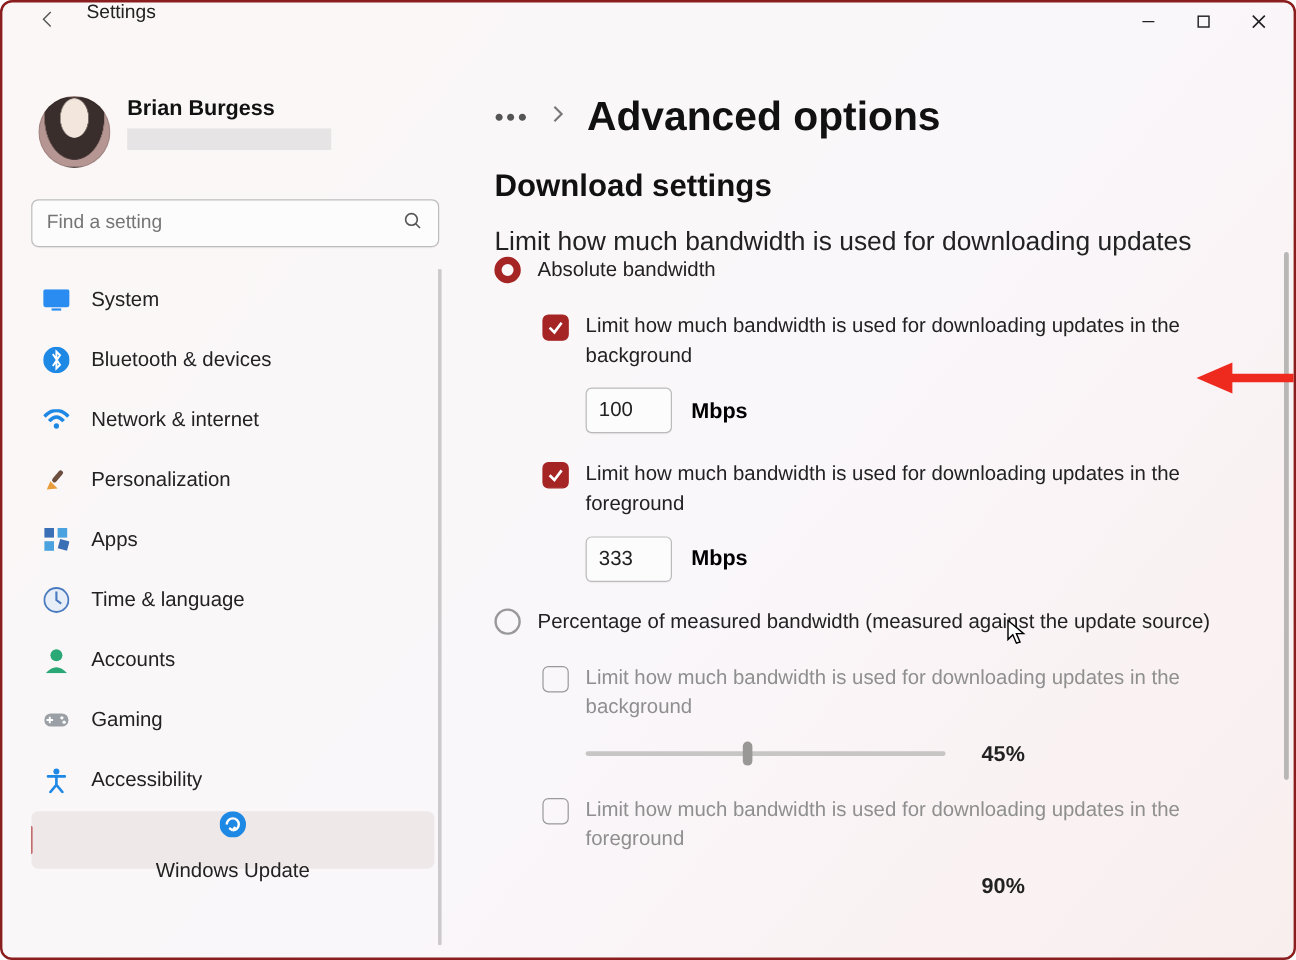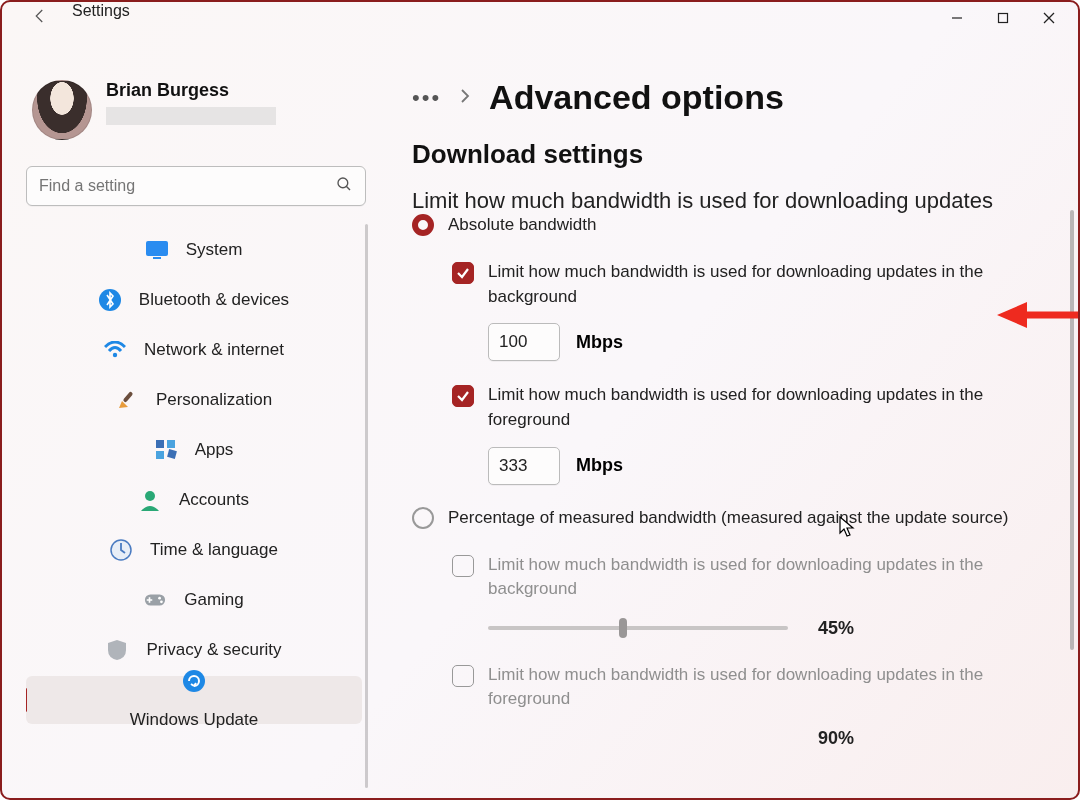--- a/index.html
+++ b/index.html
@@ -28,21 +28,21 @@
   .search {
     width: 340px; height: 40px; border: 1px solid #bdbdbd; border-radius: 6px;
     background: #fdfcfc; display:flex; align-items:center; padding: 0 12px; box-shadow: 0 1px 0 rgba(0,0,0,0.03);
   }
   .search input { flex:1; border:none; outline:none; background:transparent; font-size: 16px; color:#444; }
   .search-icon { color:#555; }
   .nav { position:relative; flex:1; overflow:hidden; }
   .nav-scroll { height: 100%; overflow-y: auto; padding-right: 4px; }
   .nav-item {
     height: 48px; display:flex; align-items:center; gap: 18px; padding: 0 10px 0 10px;
-    border-radius: 6px; color:#222; font-size: 17px; margin: 2px 6px 2px 0; justify-content: center;
+    border-radius: 6px; color:#222; font-size: 17px; margin: 2px 6px 2px 0;
   }
   .nav-item .ic { width: 22px; height: 22px; display:flex; align-items:center; justify-content:center; }
   .nav-item.active { background: #eee8e8; position:relative;flex-direction:column; }
   .nav-item.active::before { content:""; position:absolute; left:-2px; top:12px; bottom:12px; width:3px; background:#a52424; border-radius: 3px; }
   .nav-divider { position:absolute; right: 4px; top: 0; bottom: 0; width: 3px; background: rgba(0,0,0,0.18); border-radius: 3px; }
   
   .main { flex:1; padding: 28px 26px 0 30px; overflow:hidden; position:relative; }
   .breadcrumb { display:flex; align-items:center; gap: 18px; margin-bottom: 22px; }
   .ellipsis { font-size: 22px; letter-spacing: 2px; color:#555; }
   .chev { color:#777; }
@@ -170,53 +170,54 @@
                   <rect x="12" y="1" width="8" height="8" fill="#4aa3df"></rect>
                   <rect x="1" y="12" width="8" height="8" fill="#4aa3df"></rect>
                   <rect x="13" y="11" width="8" height="8" fill="#3b6fb5" transform="rotate(15 17 15)"></rect>
                 </svg>
               </span>
             <span>Apps</span>
           </div>
           <div class="nav-item">
             <span class="ic">
                 <svg width="22" height="22" viewBox="0 0 22 22">
+                  <circle cx="11" cy="11" r="10" fill="#e8eef7" stroke="#4a7bc1" stroke-width="1.5"></circle>
+                  <path d="M11 4 L11 11 L15 14" stroke="#4a7bc1" stroke-width="1.8" fill="none"></path>
+                </svg>
+              </span>
+            <span>Time &amp; language</span>
+          </div>
+          <div class="nav-item">
+            <span class="ic">
+                <svg width="22" height="22" viewBox="0 0 22 22">
                   <circle cx="11" cy="7" r="5" fill="#2aa876"></circle>
                   <path d="M2 22 Q11 12 20 22 Z" fill="#2aa876"></path>
                 </svg>
               </span>
             <span>Accounts</span>
-          </div>
-          <div class="nav-item">
-            <span class="ic">
-                <svg width="22" height="22" viewBox="0 0 22 22">
-                  <circle cx="11" cy="11" r="10" fill="#e8eef7" stroke="#4a7bc1" stroke-width="1.5"></circle>
-                  <path d="M11 4 L11 11 L15 14" stroke="#4a7bc1" stroke-width="1.8" fill="none"></path>
-                </svg>
-              </span>
-            <span>Time &amp; language</span>
           </div>
           <div class="nav-item">
             <span class="ic">
                 <svg width="24" height="18" viewBox="0 0 24 18">
                   <rect x="1" y="3" width="22" height="12" rx="6" fill="#9aa0a6"></rect>
                   <circle cx="17" cy="7" r="1.5" fill="#fff"></circle>
                   <circle cx="19" cy="11" r="1.5" fill="#fff"></circle>
                   <path d="M6 6 v6 M3 9 h6" stroke="#fff" stroke-width="1.8"></path>
                 </svg>
               </span>
             <span>Gaming</span>
           </div>
           <div class="nav-item">
             <span class="ic">
-                <svg width="20" height="22" viewBox="0 0 20 22">
-                  <path d="M10 1 L19 4 V11 Q19 19 10 21 Q1 19 1 11 V4 Z" fill="#b0b4ba"></path>
-                </svg>
-              </span>
-            <span>Privacy &amp; security</span>
+                <svg width="22" height="22" viewBox="0 0 22 22">
+                  <circle cx="11" cy="4" r="2.5" fill="#1e88e5"></circle>
+                  <path d="M4 8 L18 8 M11 8 L11 15 M11 15 L6 21 M11 15 L16 21" stroke="#1e88e5" stroke-width="2.2" fill="none" stroke-linecap="round"></path>
+                </svg>
+              </span>
+            <span>Accessibility</span>
           </div>
           <div class="nav-item active">
             <span class="ic">
                 <svg width="22" height="22" viewBox="0 0 22 22">
                   <circle cx="11" cy="11" r="11" fill="#1e88e5"></circle>
                   <path d="M6 11 A5 5 0 1 1 11 16" stroke="#fff" stroke-width="2" fill="none"></path>
                   <path d="M11 16 L8 14 M11 16 L13 13" stroke="#fff" stroke-width="2"></path>
                 </svg>
               </span>
             <span>Windows Update</span>

